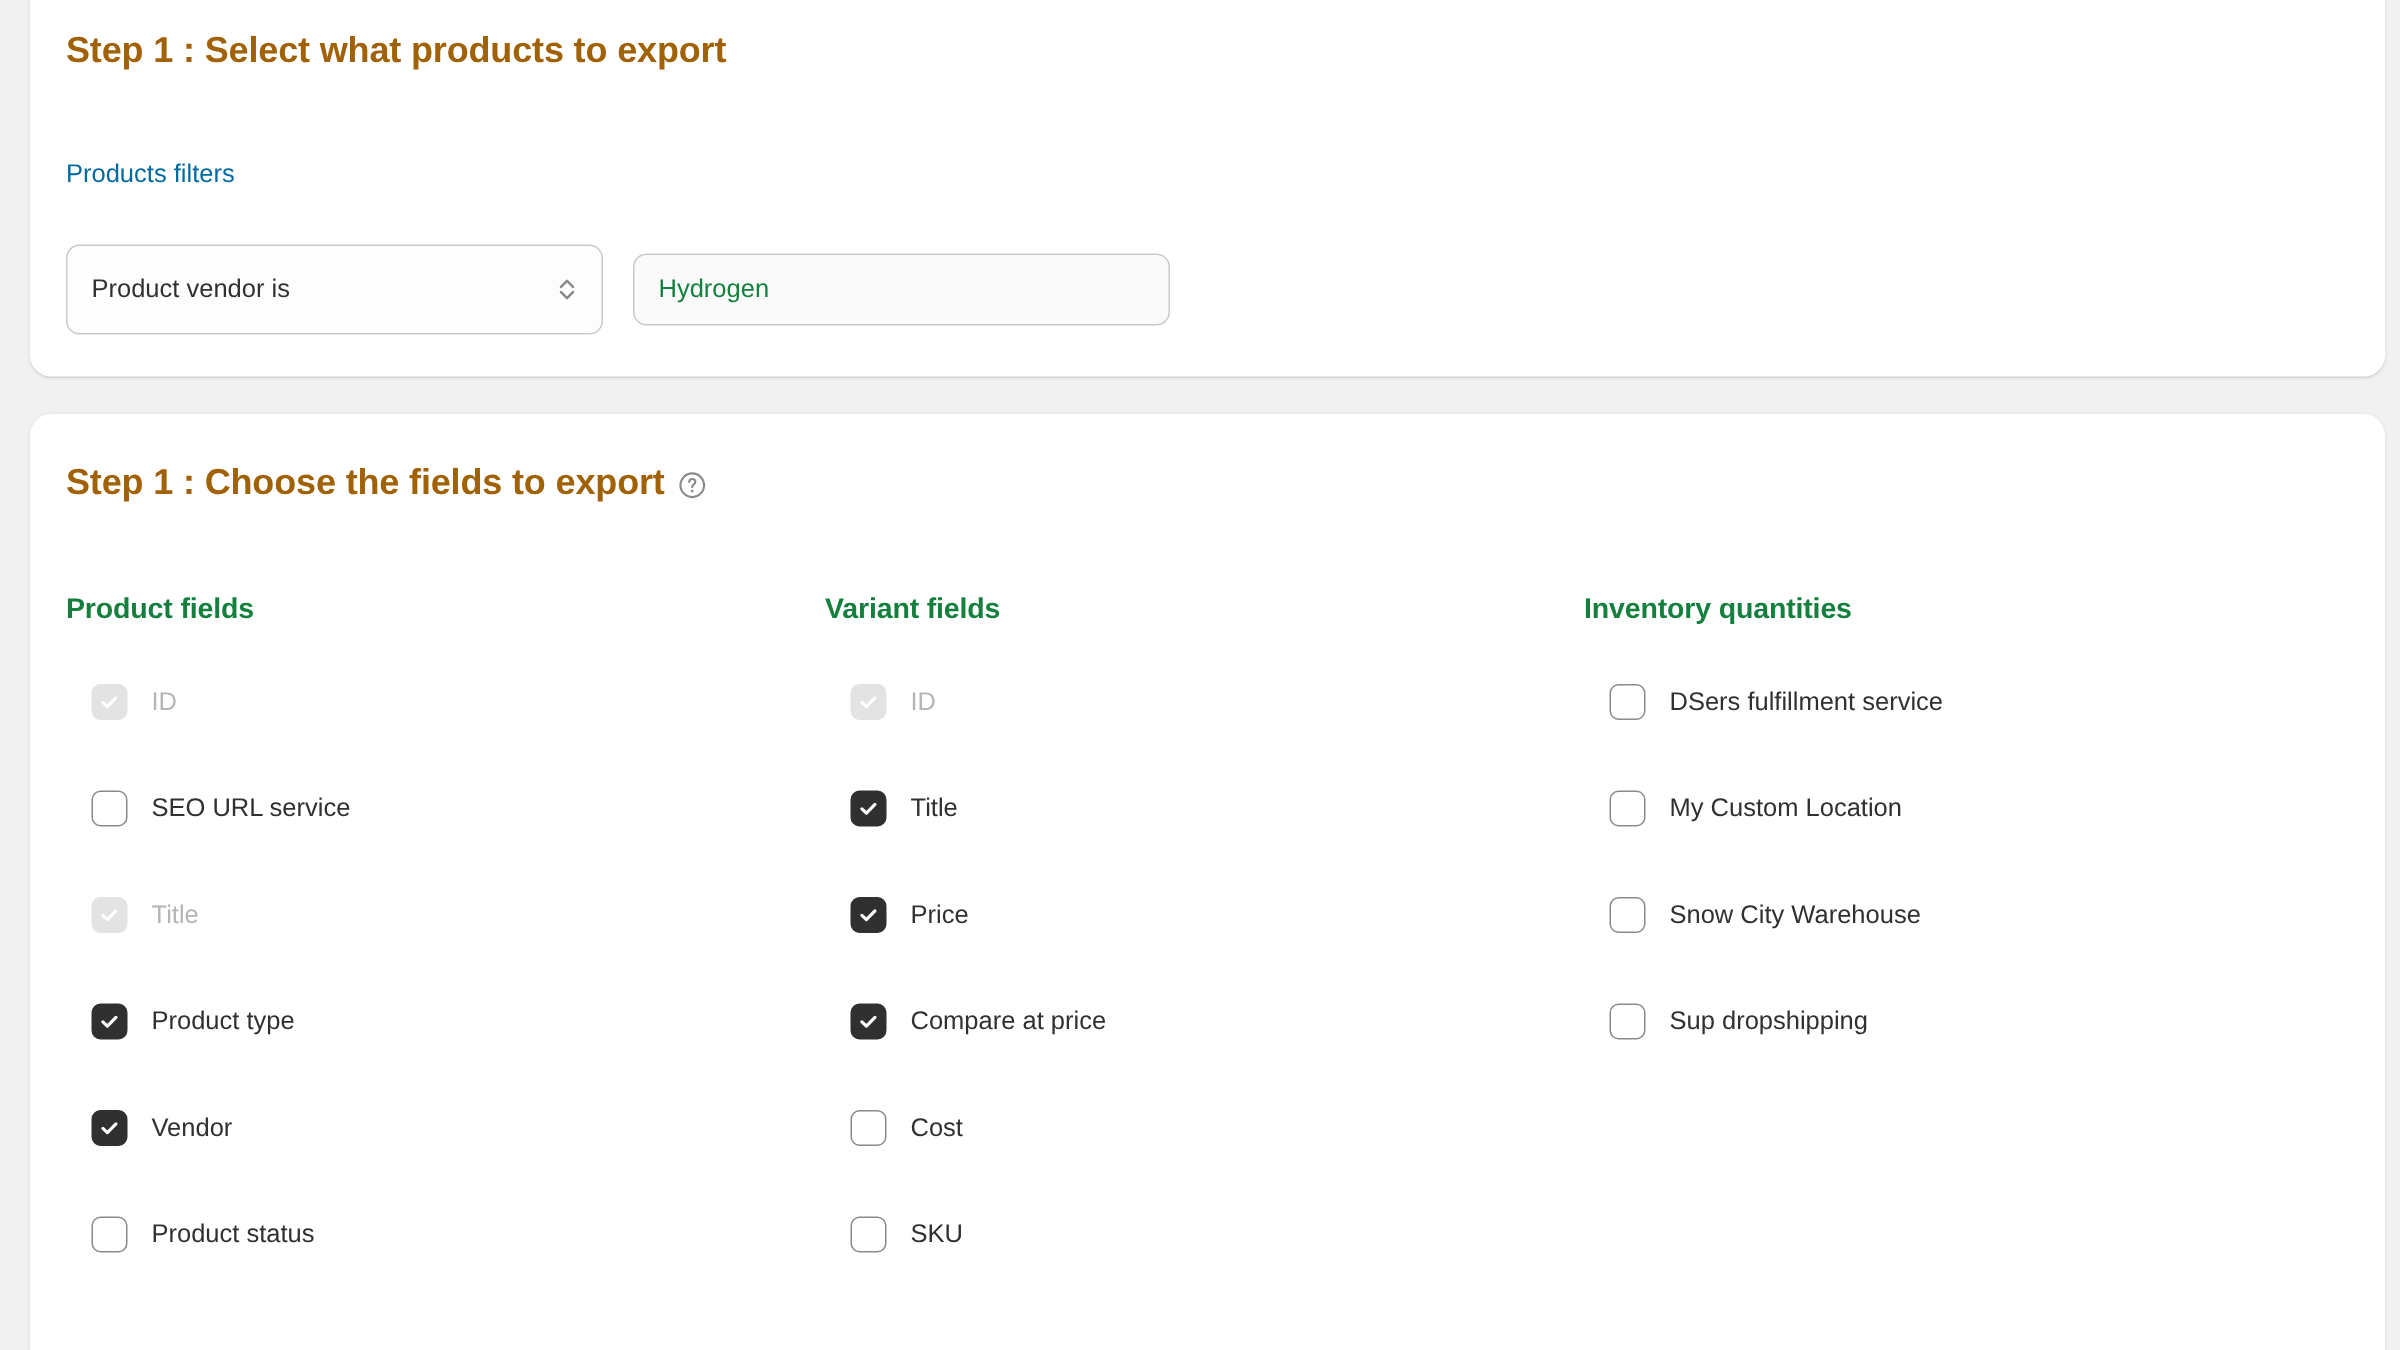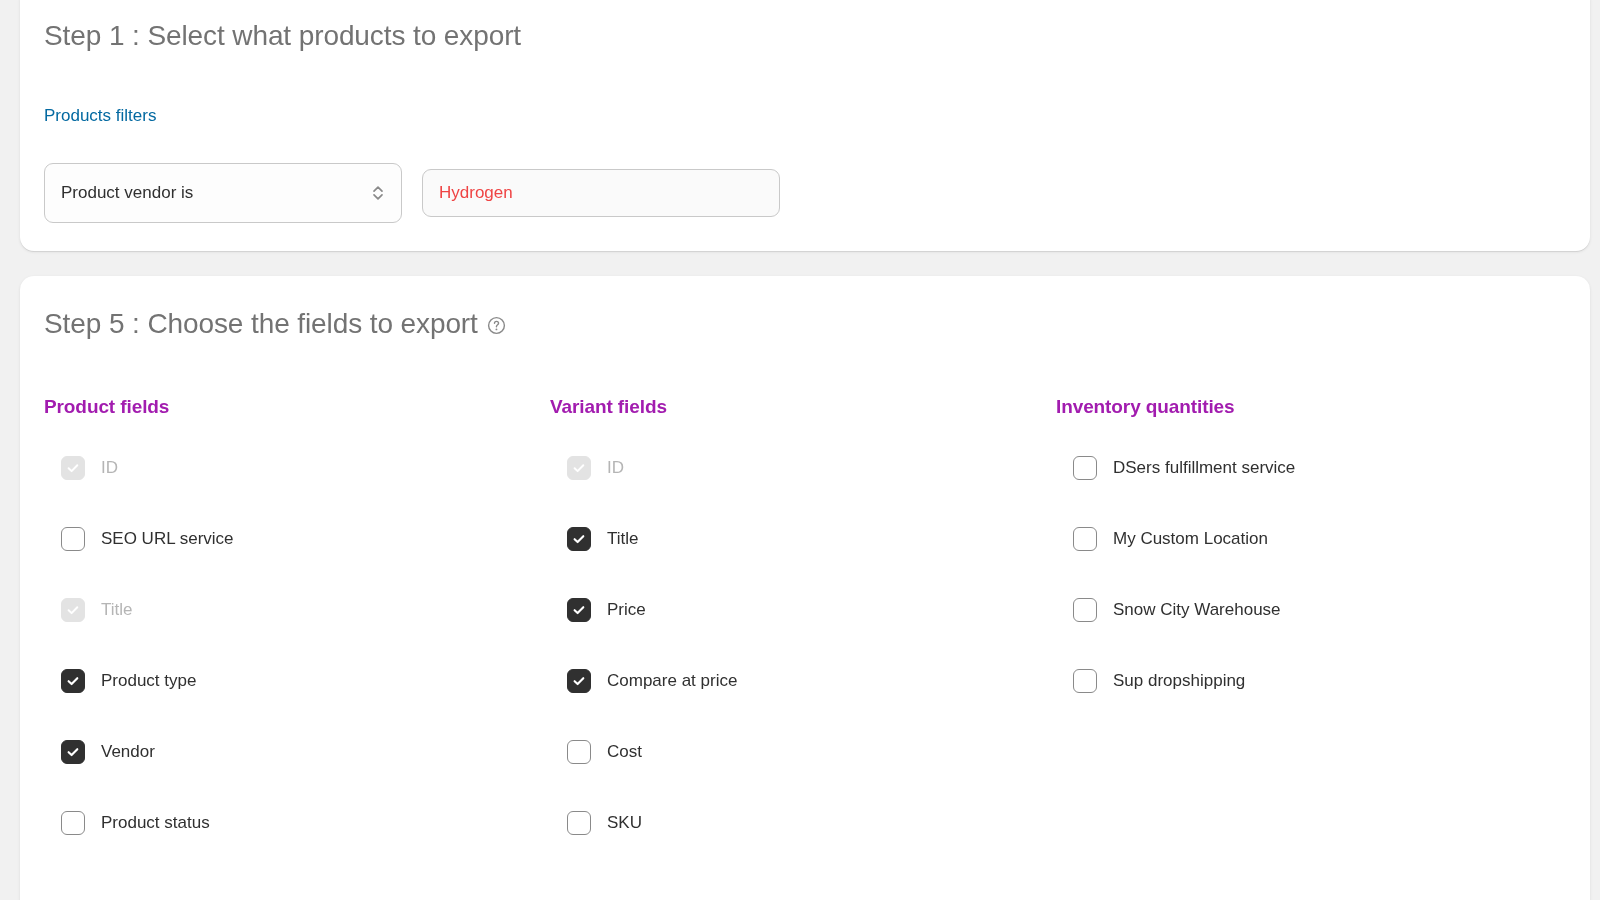--- a/index.html
+++ b/index.html
@@ -37,23 +37,23 @@
     top: -14px;
     height: 265px;
   }
   .card--step2 {
     top: 276px;
     height: 700px;
   }
 
   .card-title {
     position: absolute;
-    font-size: 28px;
-    font-weight: 400;
-    color: #737373;
+    font-size: 24px;
+    font-weight: 700;
+    color: #a16207;
     letter-spacing: -0.1px;
     white-space: nowrap;
   }
   .card--step1 .card-title { left: 24px; top: 34px; }
   .card--step2 .card-title { left: 24px; top: 32px; }
 
   .title-row {
     position: absolute;
     left: 24px;
     top: 32px;
@@ -120,21 +120,21 @@
   }
 
   .text-input {
     width: 358px;
     height: 48px;
     border: 1px solid #c9c9c9;
     border-radius: 9px;
     background: #fafafa;
     font-family: "Liberation Sans", sans-serif;
     font-size: 17px;
-    color: #ef4444;
+    color: #15803d;
     padding: 0 16px;
     outline: none;
   }
   .text-input::placeholder { color: #8a8a8a; }
 
   
   .columns {
     position: absolute;
     left: 0;
     top: 120px;
@@ -147,21 +147,21 @@
     top: 0;
     width: 470px;
   }
   .col--product   { left: 24px; }
   .col--variant   { left: 530px; }
   .col--inventory { left: 1036px; }
 
   .col-title {
     font-size: 19px;
     font-weight: 700;
-    color: #a21caf;
+    color: #15803d;
     letter-spacing: -0.1px;
     margin: 0 0 38px 0;
     white-space: nowrap;
   }
 
   .field-row {
     display: flex;
     align-items: center;
     height: 24px;
     margin-bottom: 47px;
@@ -225,21 +225,21 @@
         </span>
       </div>
 
       <input class="text-input" type="text" value="Hydrogen" style="">
     </div>
   </section>
 
   <section class="card card--step2">
 
     <div class="title-row">
-      <div class="card-title">Step 5 : Choose the fields to export</div>
+      <div class="card-title">Step 1 : Choose the fields to export</div>
       <span class="help-icon">
         <svg width="19" height="19" viewBox="0 0 20 20" fill="none" xmlns="http://www.w3.org/2000/svg" aria-hidden="true">
           <circle cx="10" cy="10" r="8.3" stroke="#8a8a8a" stroke-width="1.5"></circle>
           <path d="M7.9 7.7c0-1.2 0.95-2.05 2.15-2.05 1.2 0 2.1 0.8 2.1 1.95 0 0.95-0.5 1.4-1.25 1.9-0.7 0.47-0.95 0.8-0.95 1.55v0.3" stroke="#8a8a8a" stroke-width="1.5" stroke-linecap="round" fill="none"></path>
           <circle cx="9.95" cy="14.1" r="1.0" fill="#8a8a8a"></circle>
         </svg>
       </span>
     </div>
 
     <div class="columns">

